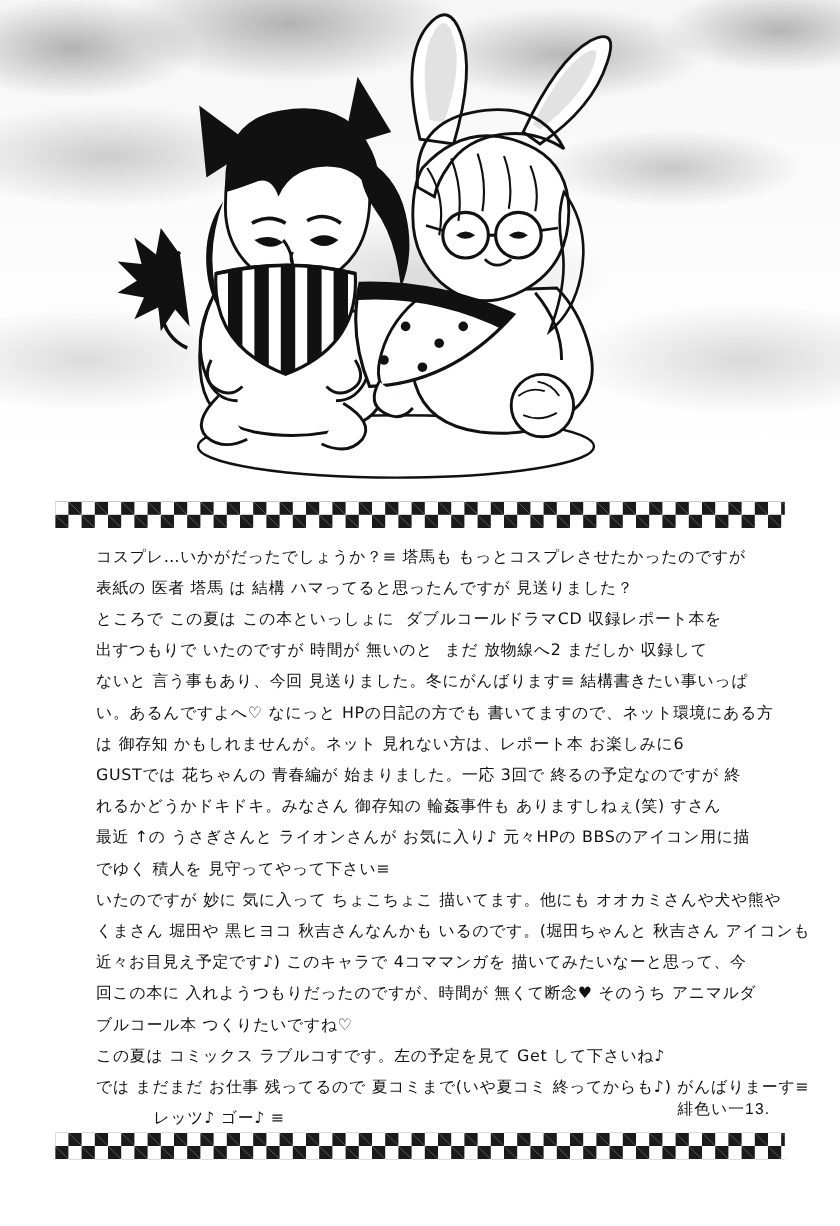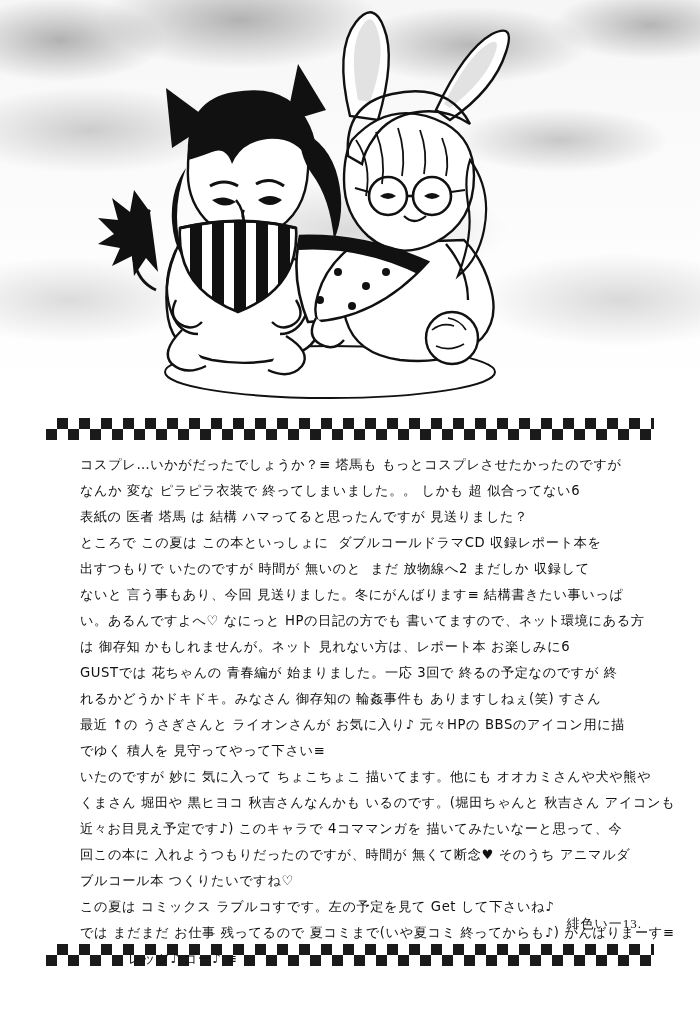--- a/index.html
+++ b/index.html
@@ -86,21 +86,21 @@
     font-size: 13.2px;
     line-height: 26px;
     color: #111111;
     letter-spacing: 0.6px;
     white-space: pre;
   }
   .signature {
     position: absolute;
     right: 58px;
     top: 915px;
-    font-family: Liberation Serif, serif;
+    font-family: Liberation Sans, sans-serif;
     font-size: 13px;
     color: #111111;
     letter-spacing: 1px;
   }
 </style>
 </head>
 <body>
 
 <div class="page">
 
@@ -205,21 +205,20 @@
         <path d="M316 318 q-10 18 4 26 q14 8 24 -4" fill="#ffffff" stroke="#111" stroke-width="2.4"></path>
       </g>
     </svg>
   </div>
 
   <div class="checker checker-top"></div>
   <div class="checker checker-bottom"></div>
 
   <div class="textblock">
     <span class="hand-line">コスプレ…いかがだったでしょうか？≡ 塔馬も もっとコスプレさせたかったのですが</span>
-    <span class="hand-line">なんか 変な ピラピラ衣装で 終ってしまいました。。 しかも 超 似合ってない6</span>
     <span class="hand-line">表紙の 医者 塔馬 は 結構 ハマってると思ったんですが 見送りました？</span>
     <span class="hand-line">ところで この夏は この本といっしょに  ダブルコールドラマCD 収録レポート本を</span>
     <span class="hand-line">出すつもりで いたのですが 時間が 無いのと  まだ 放物線へ2 まだしか 収録して</span>
     <span class="hand-line">ないと 言う事もあり、今回 見送りました。冬にがんばります≡ 結構書きたい事いっぱ</span>
     <span class="hand-line">い。あるんですよへ♡ なにっと HPの日記の方でも 書いてますので、ネット環境にある方</span>
     <span class="hand-line">は 御存知 かもしれませんが。ネット 見れない方は、レポート本 お楽しみに6</span>
     <span class="hand-line">GUSTでは 花ちゃんの 青春編が 始まりました。一応 3回で 終るの予定なのですが 終</span>
     <span class="hand-line">れるかどうかドキドキ。みなさん 御存知の 輪姦事件も ありますしねぇ(笑) すさん</span>
     <span class="hand-line">最近 ↑の うさぎさんと ライオンさんが お気に入り♪ 元々HPの BBSのアイコン用に描</span>
     <span class="hand-line">でゆく 積人を 見守ってやって下さい≡</span>

